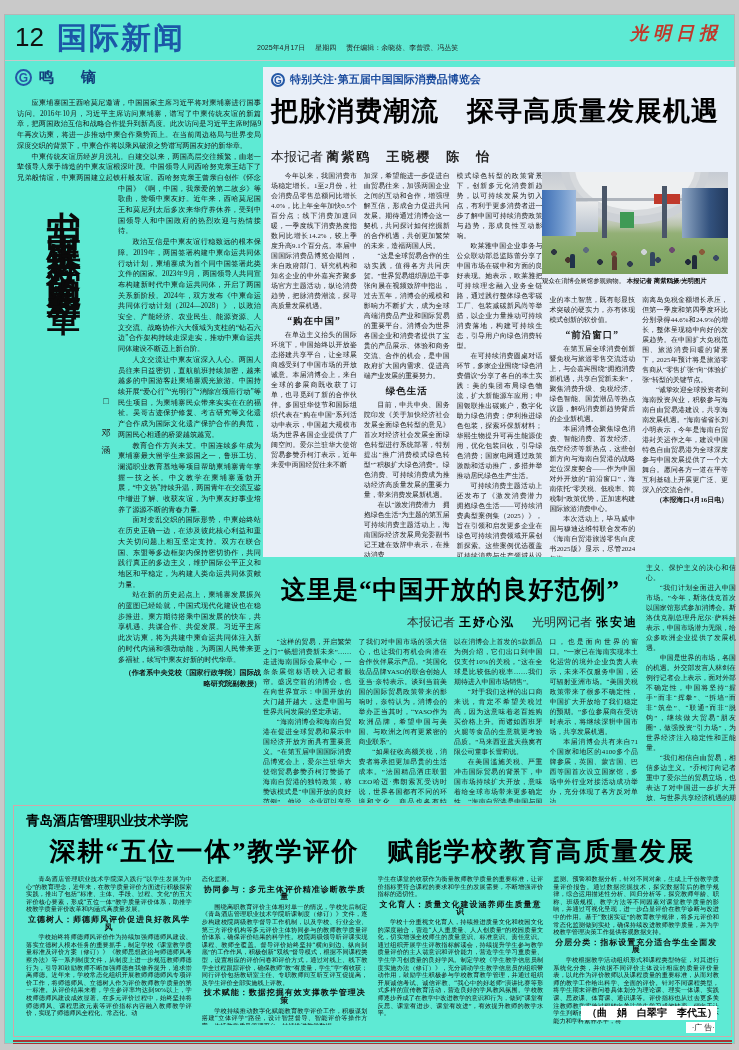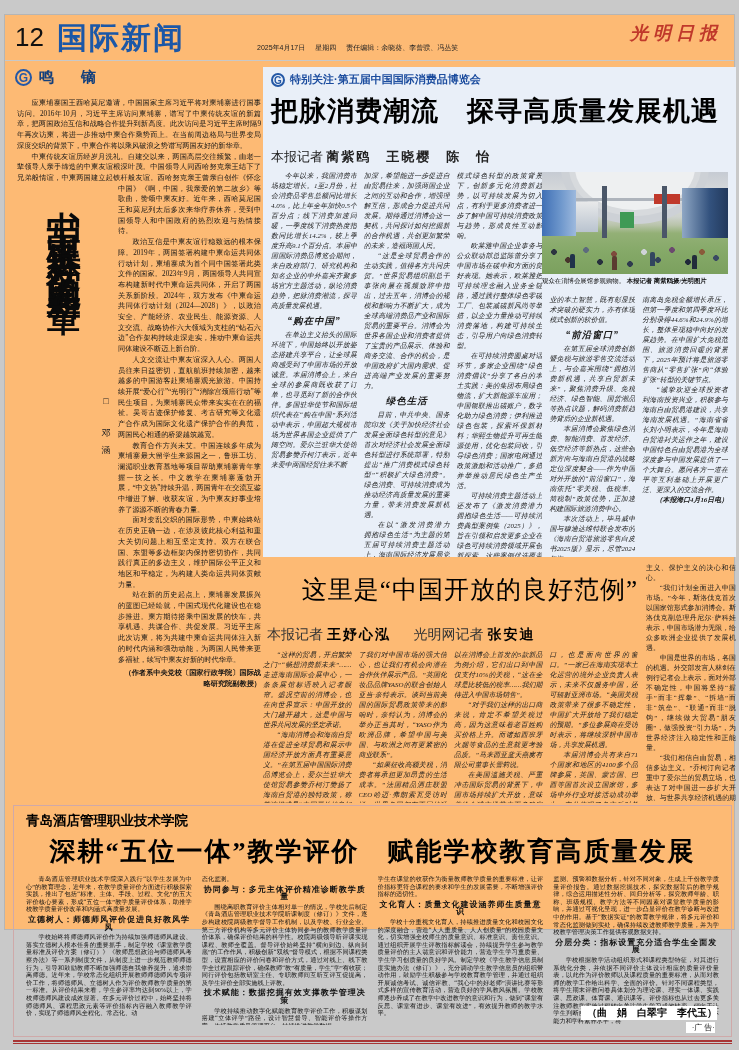--- a/index.html
+++ b/index.html
@@ -1,17 +1,17 @@
 <!DOCTYPE html>
 <html><head>
 <meta charset="utf-8">
 <style>
   html,body{margin:0;padding:0;}
   body{width:739px;height:1050px;position:relative;background:#c9c9c9;font-family:"Liberation Serif",serif;overflow:hidden;}
-  .sheet{position:absolute;left:4px;top:14px;width:731px;height:916px;background:#fdba74;border:1px solid #b5b5b5;box-sizing:border-box;}
+  .sheet{position:absolute;left:4px;top:14px;width:731px;height:1030px;background:#5eead4;border:1px solid #b5b5b5;box-sizing:border-box;}
 
   
   .hdr{position:absolute;left:0;top:0;width:100%;height:45px;border-bottom:1px solid #c8c8c8;}
   .pageno{position:absolute;left:10px;top:7px;font-family:"Liberation Sans",sans-serif;font-size:26px;font-weight:400;color:#111;}
   .secttl{position:absolute;left:52px;top:3px;font-family:"Liberation Sans",sans-serif;font-size:30px;font-weight:800;color:#1b57a7;letter-spacing:2px;}
   .dateln{position:absolute;left:252px;top:28px;font-size:7px;color:#222;font-family:"Liberation Sans",sans-serif;white-space:nowrap;}
   .dateln span{margin-right:8px;}
   .masthead{position:absolute;right:12px;top:6px;font-size:18px;font-weight:700;font-style:italic;color:#c0392b;letter-spacing:5px;font-family:"DejaVu Serif",serif;}
 
   
@@ -33,21 +33,21 @@
   .vt-foot{margin-top:3px;font-size:7.2px;font-weight:700;text-align:right;}
 
   
   .expo{position:absolute;left:258px;top:52px;width:473px;height:490px;background:#e9eff8;box-sizing:border-box;padding:5px 8px;overflow:hidden;}
   .kicker{display:flex;align-items:center;gap:5px;color:#1b4c9e;font-weight:700;font-size:11px;font-family:"Liberation Sans",sans-serif;}
   .gicon.sm{width:14px;height:14px;font-size:10px;line-height:11px;border-width:2px;}
   .expo-hl{margin:6px 0 19px;font-size:27px;font-weight:900;color:#000;letter-spacing:1px;white-space:nowrap;}
   .byline{font-size:13px;color:#222;}
   .byline b{font-weight:700;letter-spacing:2px;}
   .cols{position:relative;display:flex;gap:7px;margin-top:5px;height:404px;overflow:hidden;}
-  .col{flex:1 1 0;overflow:hidden;font-size:6.9px;line-height:10px;color:#1a1a1a;font-style:italic;}
+  .col{flex:1 1 0;overflow:hidden;font-size:6.9px;line-height:10px;color:#1a1a1a;}
   .col.pad-photo{padding-top:124px;}
   
   .photoblk{position:absolute;top:1px;right:0;width:186px;}
   .photo{position:relative;width:186px;height:102px;overflow:hidden;background:linear-gradient(180deg,#c6cbd3 0%,#dcdedd 26%,#cdd2cd 44%,#b9c4ab 52%,#93b076 60%,#85a968 78%,#7ba05e 100%);}
   .p-arc{position:absolute;left:18%;top:-46px;width:64%;height:84px;border-radius:50%;background:#eef0f1;box-shadow:0 0 0 6px #d7dadd,0 0 0 14px #cdd1d6;}
   .p-beam{position:absolute;left:0;top:26px;width:100%;height:3px;background:#aeb4bc;}
   .p-boothL{position:absolute;left:0;top:18px;width:34px;height:46px;background:linear-gradient(90deg,#3f6fb5,#6e97cc 55%,#9db9dd);}
   .p-boothL2{position:absolute;left:34px;top:30px;width:22px;height:30px;background:linear-gradient(180deg,#e8e9ea,#b9c3cf);}
   .p-boothR{position:absolute;right:0;top:16px;width:46px;height:50px;background:linear-gradient(90deg,#8fa7c4,#33527e 60%,#22395c);}
   .p-signred{position:absolute;right:48px;top:22px;width:26px;height:10px;background:#c0392b;}
@@ -67,22 +67,22 @@
       radial-gradient(circle 3px at 146px 40px,#20293a 92%,transparent),
       radial-gradient(circle 3px at 160px 30px,#8a5a3a 92%,transparent),
       radial-gradient(circle 3px at 174px 36px,#3a4a63 92%,transparent);}
   .fig{position:absolute;width:5px;height:14px;border-radius:2px 2px 0 0;}
   .caption{margin-top:3px;font-size:6.4px;line-height:8.5px;color:#111;text-align:justify;}
   .caption b{font-weight:700;}
 
   
   .open{position:absolute;left:258px;top:546px;width:473px;height:242px;overflow:hidden;}
   .open-left{position:absolute;left:0;top:12px;width:375px;}
-  .open-hl{margin:0 0 20px;font-size:25px;font-weight:400;text-align:right;letter-spacing:1px;white-space:nowrap;}
-  .open-by{font-size:14px;text-align:left;padding-left:4px;font-family:Liberation Mono, monospace;}
+  .open-hl{margin:0 0 8px;font-size:25px;font-weight:700;text-align:center;letter-spacing:1px;white-space:nowrap;}
+  .open-by{font-size:12px;text-align:right;padding-left:4px;}
   .open-by b{letter-spacing:2px;}
   .open-by .lbl{color:#333;margin-right:4px;}
   .open-by .sep{display:inline-block;width:14px;}
   .ocols{display:flex;gap:7px;margin-top:6px;height:176px;overflow:hidden;}
   .ocols .col{font-size:6.9px;line-height:10px;}
   .open-col5{position:absolute;right:0;top:2px;width:90px;height:238px;overflow:hidden;font-size:6.9px;line-height:10px;color:#1a1a1a;}
 
   
   .ad{position:absolute;left:8px;top:790px;width:719px;height:232px;border:1px solid #cfa9a9;box-sizing:border-box;padding:6px 12px 4px;overflow:hidden;}
   .ad-kicker{font-weight:900;font-size:13.5px;color:#000;font-family:"Liberation Sans",sans-serif;}

